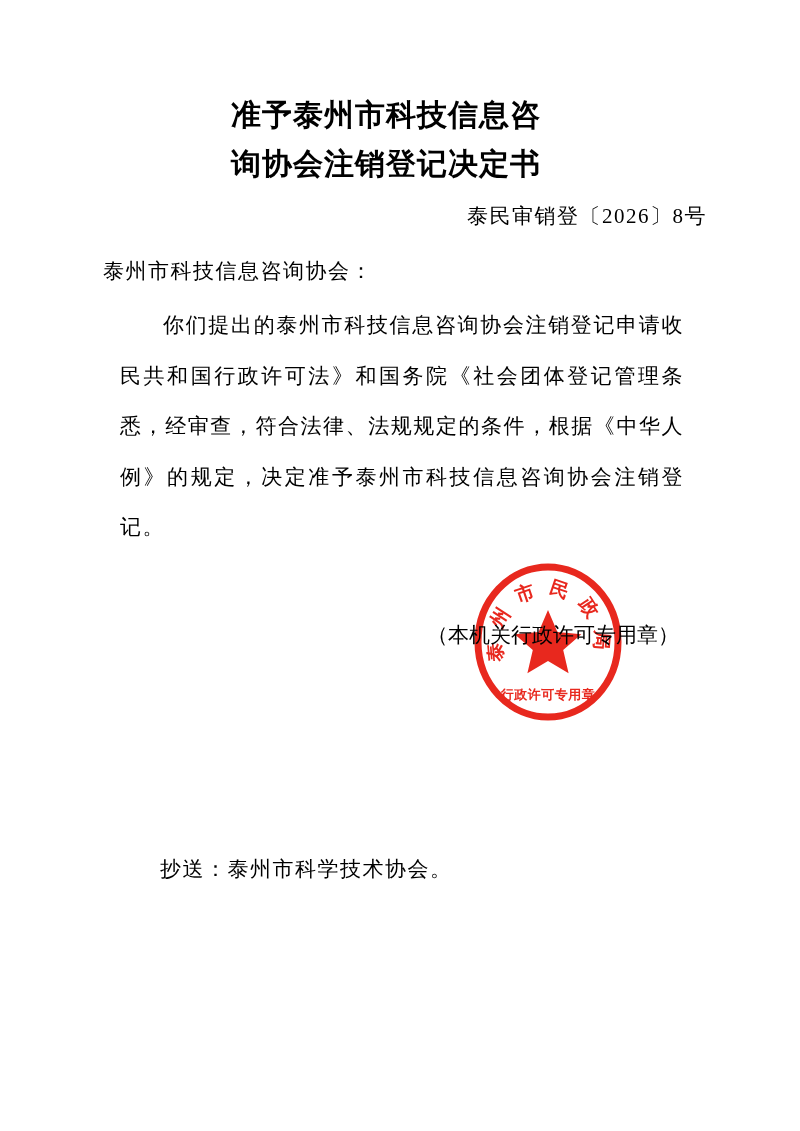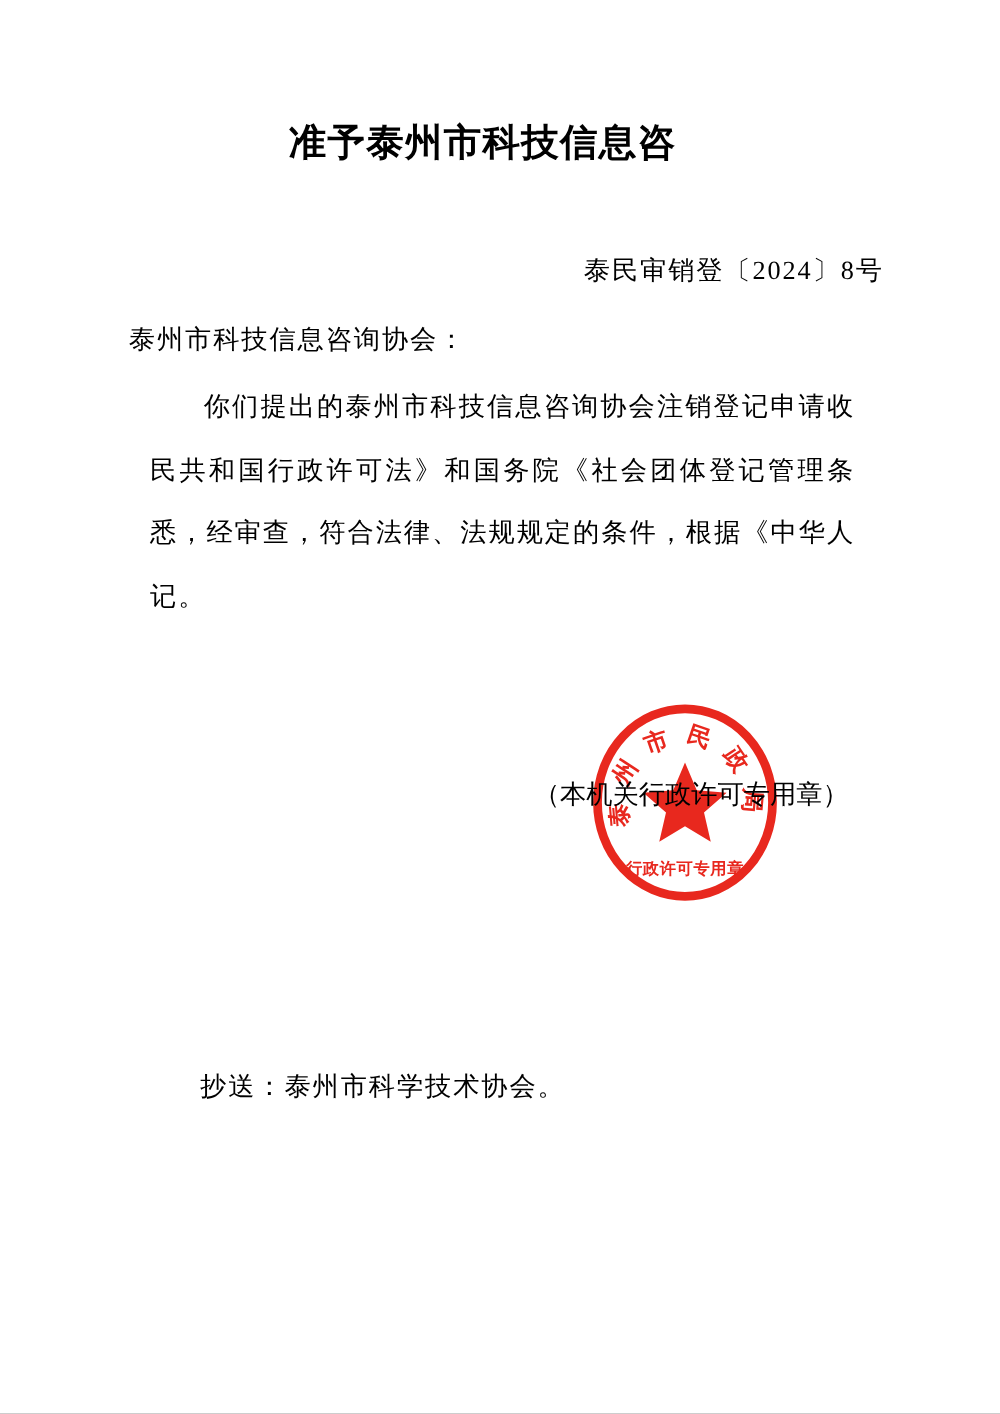--- a/index.html
+++ b/index.html
@@ -101,30 +101,32 @@
     font-weight: 700;
   }
 </style>
 </head>
 <body>
 
 <div class="page">
 
   <div class="title-block">
     <div>准予泰州市科技信息咨</div>
+    <div>询协会注销登记决定书</div>
   </div>
 
-  <div class="doc-number">泰民审销登〔2024〕8号</div>
+  <div class="doc-number">泰民审销登〔2026〕8号</div>
 
   <div class="salutation">泰州市科技信息咨询协会：</div>
 
   <div class="body-block">
     <div class="body-line first">你们提出的泰州市科技信息咨询协会注销登记申请收</div>
     <div class="body-line">民共和国行政许可法》和国务院《社会团体登记管理条</div>
     <div class="body-line">悉，经审查，符合法律、法规规定的条件，根据《中华人</div>
+    <div class="body-line">例》的规定，决定准予泰州市科技信息咨询协会注销登</div>
     <div class="body-line last">记。</div>
   </div>
 
   <div class="seal-caption">（本机关行政许可专用章）</div>
 
 
   <div class="seal">
     <svg viewBox="0 0 160 172" xmlns="http://www.w3.org/2000/svg">
       <defs>
         <path id="sealArc" d="M 41.5 111 A 47 47 0 1 1 118.5 111" fill="none"></path>

